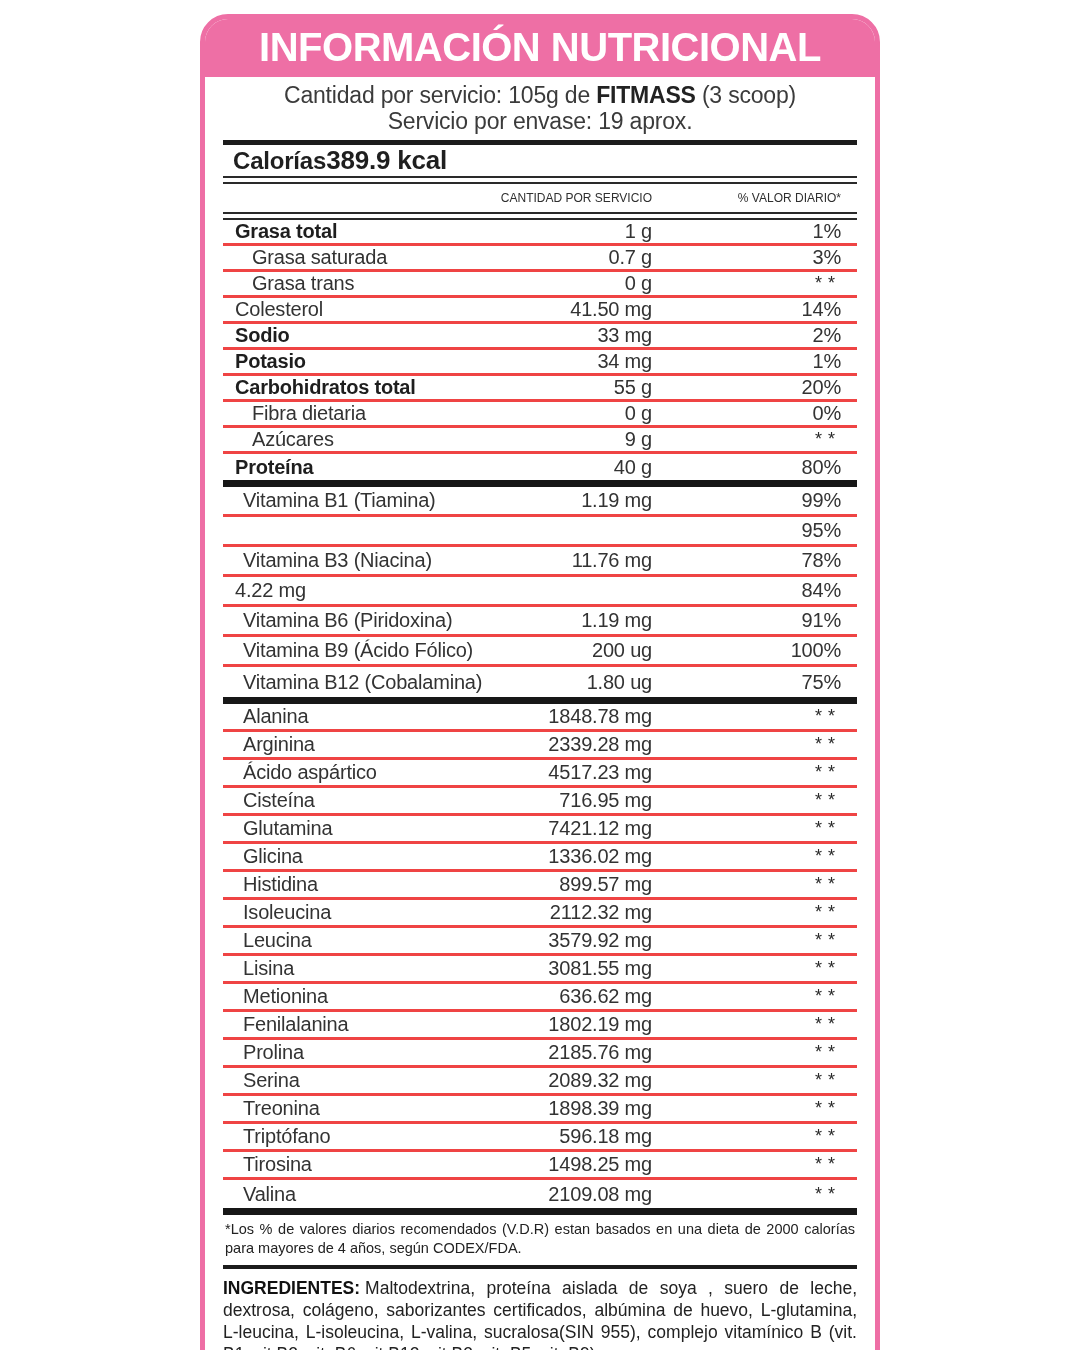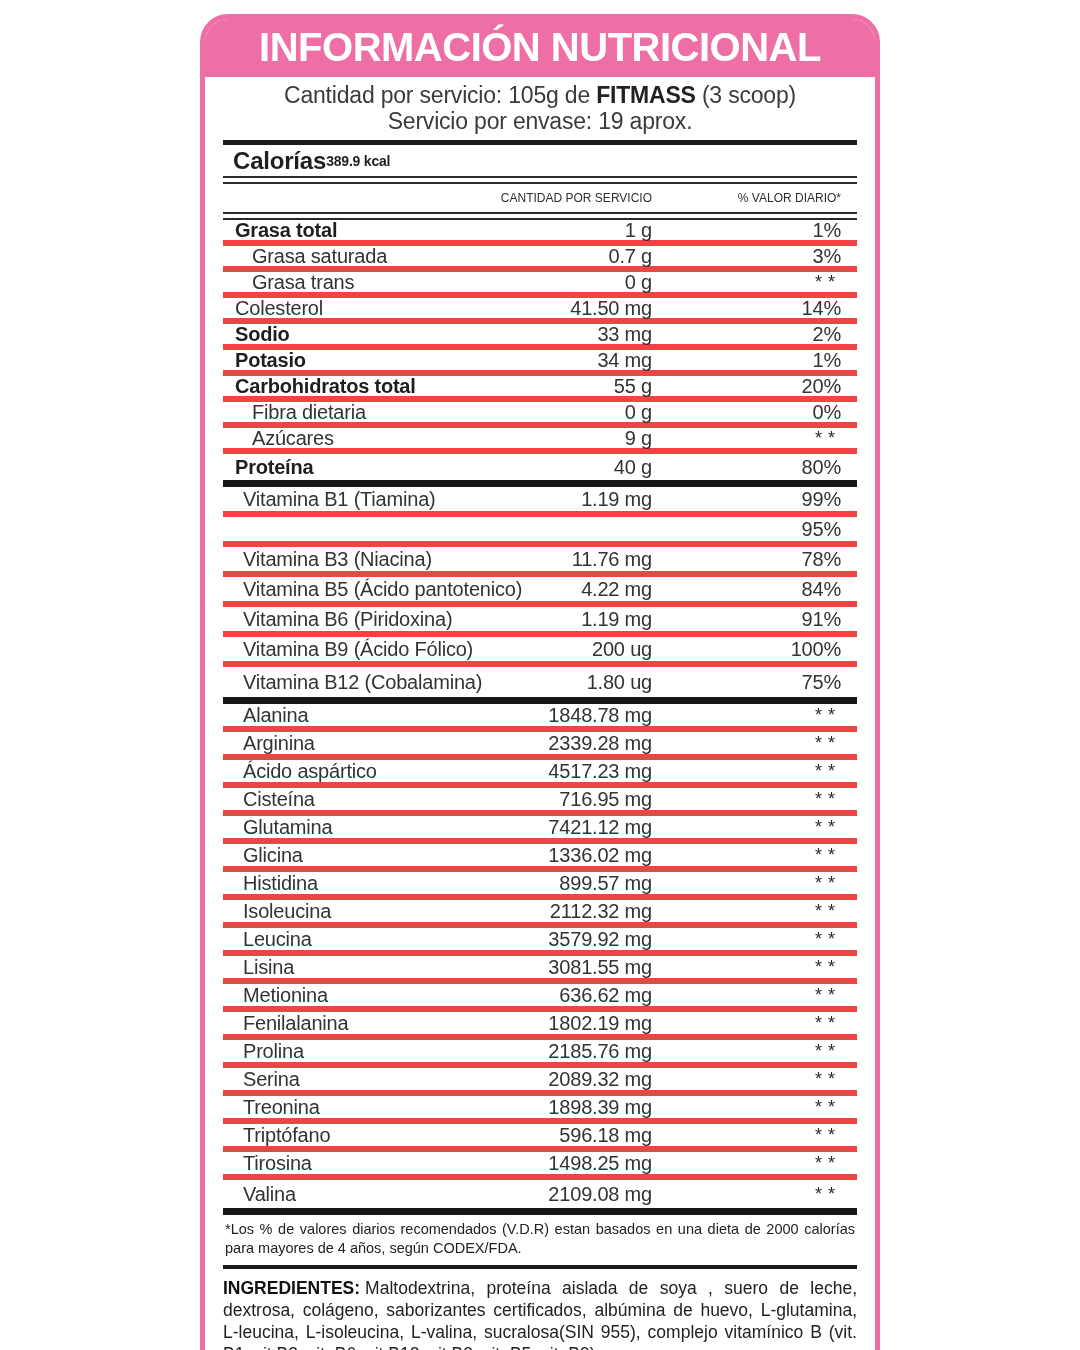--- a/index.html
+++ b/index.html
@@ -20,28 +20,28 @@
     letter-spacing:-0.5px;
   }
   .serv{text-align:center;font-size:23px;color:#3b3b3b;padding:5px 0 4px;}
   .serv-line{line-height:26px;}
   .serv b{color:#222;}
   .inner{margin:0 18px;}
   .hr-thick{height:5px;background:var(--ink);margin-top:2px;}
   .hr-thin2{height:4px;background:var(--ink);}
   .cal-row{display:flex;align-items:center;height:31px;padding:0 2px 0 10px;}
   .cal-l{font-size:24px;font-weight:bold;color:#1f1f1f;}
-  .cal-v{font-size:14px;font-weight:bold;color:#1f1f1f;}
+  .cal-v{font-size:26px;font-weight:bold;color:#1f1f1f;}
   .dline{height:8px;border-top:2px solid #2a2a2a;border-bottom:2px solid #2a2a2a;}
   .row{display:flex;align-items:center;padding:0 16px 0 12px;font-size:20px;}
   .c1{flex:0 0 417px;display:flex;justify-content:space-between;align-items:baseline;}
   .c2{flex:1;text-align:right;}
   .hdr{height:28px;font-size:12px;color:#2f2f2f;letter-spacing:0;}
   .hdr .c1{justify-content:flex-end;}
-  .rows .row{height:26px;border-bottom:6px solid #ef4444;}
+  .rows .row{height:26px;border-bottom:3px solid #ef4444;}
   .rows .row:last-child{border-bottom:none;}
   .vit .row{height:30px;}
   .ami .row{height:28px;}
   .nm{color:#333;}
   .nm.b{font-weight:bold;color:#1e1e1e;}
   .row.indent .nm{padding-left:17px;}
   .vit .nm,.ami .nm{padding-left:8px;}
   .dv.stars{letter-spacing:6px;font-size:18px;color:#2a2a2a;}
   .bar{height:7px;background:#171717;}
   .foot{font-size:14.5px;line-height:19px;color:#222;text-align:justify;padding:5px 2px 7px;letter-spacing:0;}
@@ -163,21 +163,20 @@
         </div>
         <div class="row">
           <div class="c1">
             <span class="nm">Vitamina B3 (Niacina)</span>
             <span class="amt">11.76 mg</span>
           </div>
           <span class="c2 dv">78%</span>
         </div>
         <div class="row">
           <div class="c1">
-            <span class="nm">Vitamina B5 (Ácido pantotenico)</span>
             <span class="amt">4.22 mg</span>
           </div>
           <span class="c2 dv">84%</span>
         </div>
         <div class="row">
           <div class="c1">
             <span class="nm">Vitamina B6 (Piridoxina)</span>
             <span class="amt">1.19 mg</span>
           </div>
           <span class="c2 dv">91%</span>

